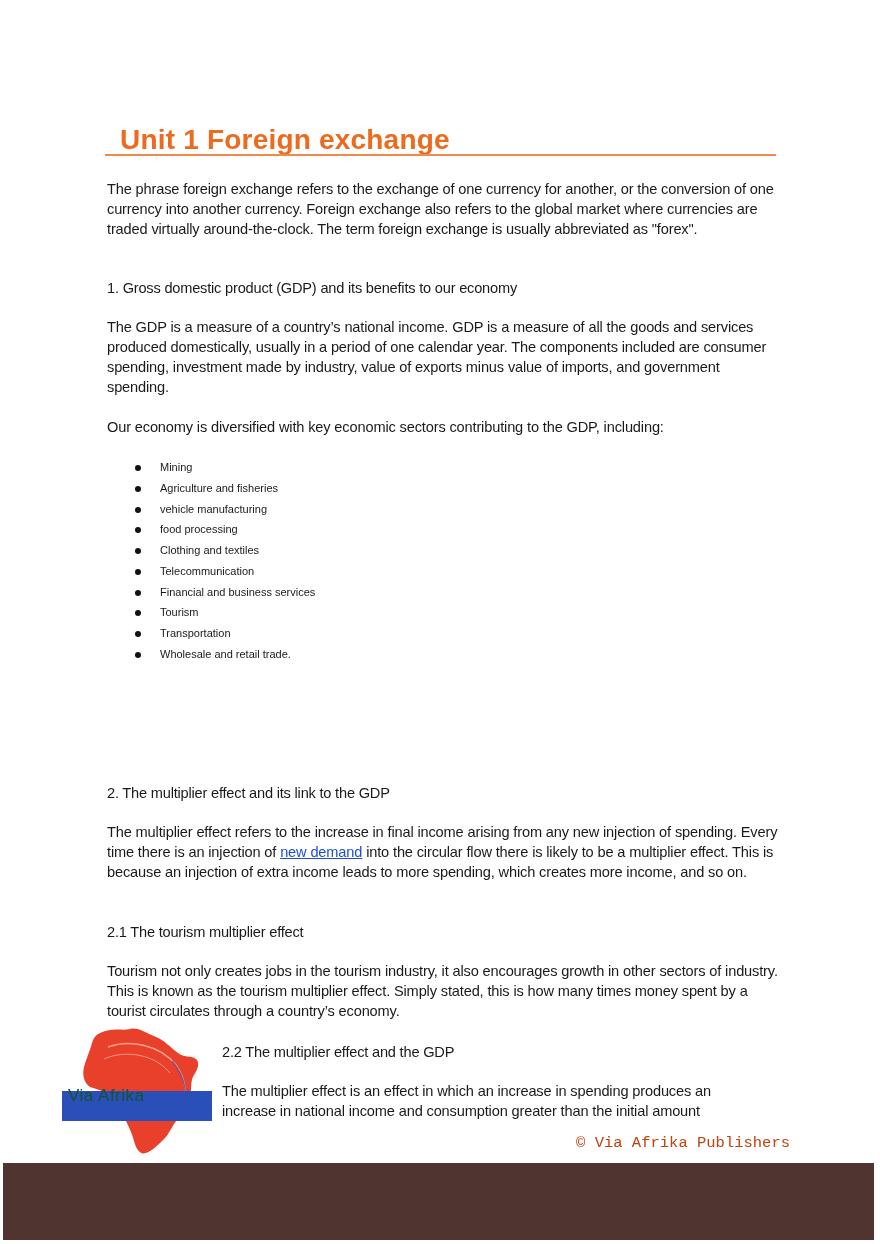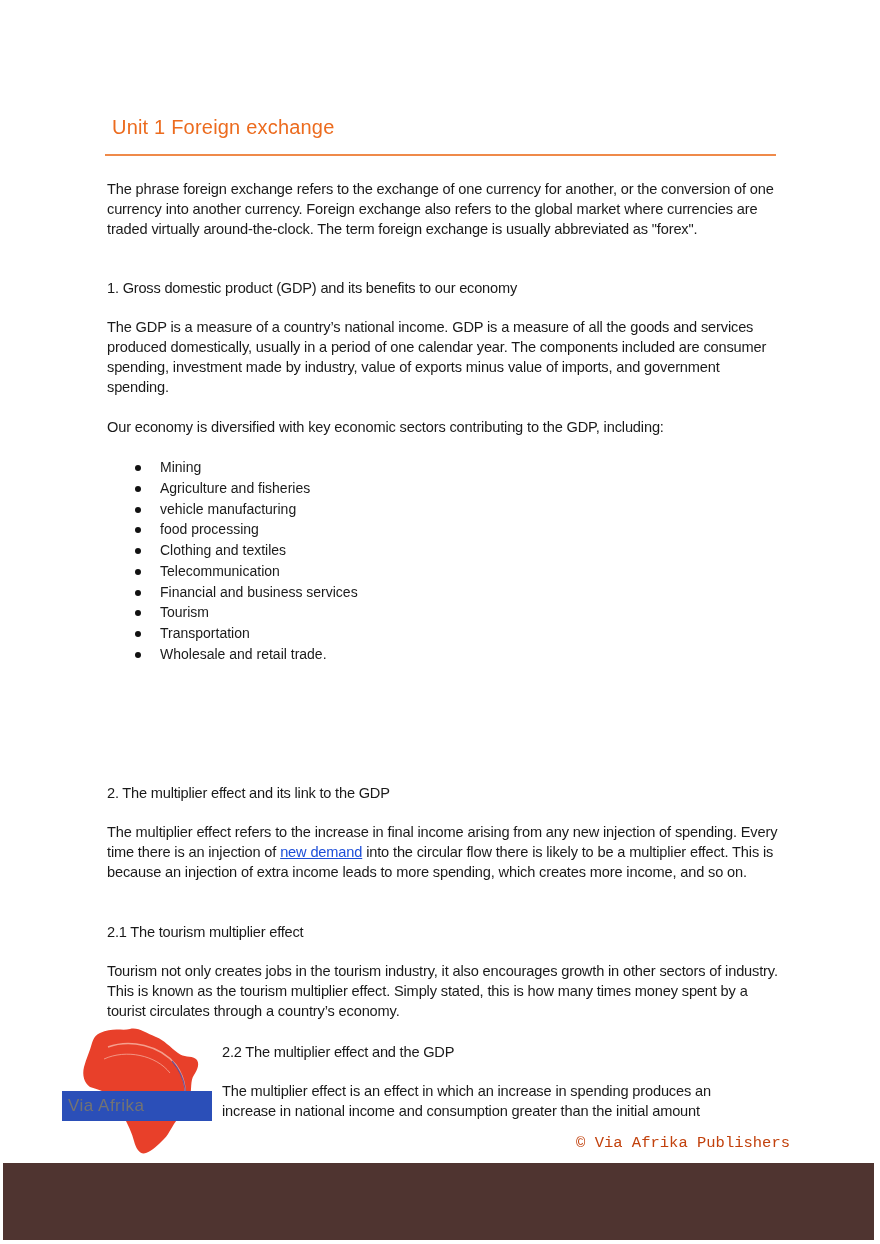--- a/index.html
+++ b/index.html
@@ -14,25 +14,25 @@
     }
     .page {
       position: absolute;
       left: 0; top: 0;
       width: 880px; height: 1244px;
     }
     .title {
       position: absolute;
       left: 106px;
       top: 110px;
-      font-size: 20px;
-      font-weight: normal;
+      font-size: 28px;
+      font-weight: bold;
       color: #ec6b1e;
       letter-spacing: 0.2px;
-      margin: 6px;
+      margin: 14px;
     }
     .title-rule {
       position: absolute;
       left: 105px;
       top: 154px;
       width: 671px;
       height: 2px;
       background: #ef8a4a;
     }
     .body-text {
@@ -53,21 +53,21 @@
       margin: 0;
       letter-spacing: -0.2px;
     }
     .bullet-list {
       position: absolute;
       left: 107px;
       top: 457px;
       margin: 0;
       padding: 0;
       list-style: none;
-      font-size: 14px;
+      font-size: 11px;
     }
     .bullet-list li {
       height: 20.75px;
       line-height: 20.75px;
       position: relative;
       padding-left: 53px;
     }
     .bullet-list li .dot {
       position: absolute;
       left: 28px;
@@ -92,23 +92,23 @@
       position: absolute;
       left: 2px;
       top: 66px;
       width: 150px;
       height: 30px;
       background: #2b4fb8;
     }
     .logo-text {
       position: absolute;
       left: 8px;
-      top: 68px;
+      top: 58px;
       font-size: 17px;
-      color: #737373;
+      color: #14532d;
       letter-spacing: 0.5px;
       line-height: 26px;
     }
     .sub-section {
       position: absolute;
       left: 222px;
       width: 560px;
     }
     .copyright {
       position: absolute;

